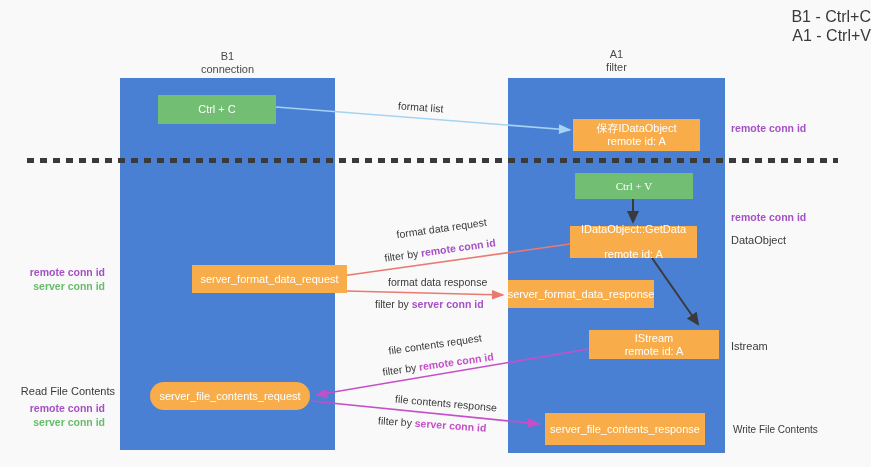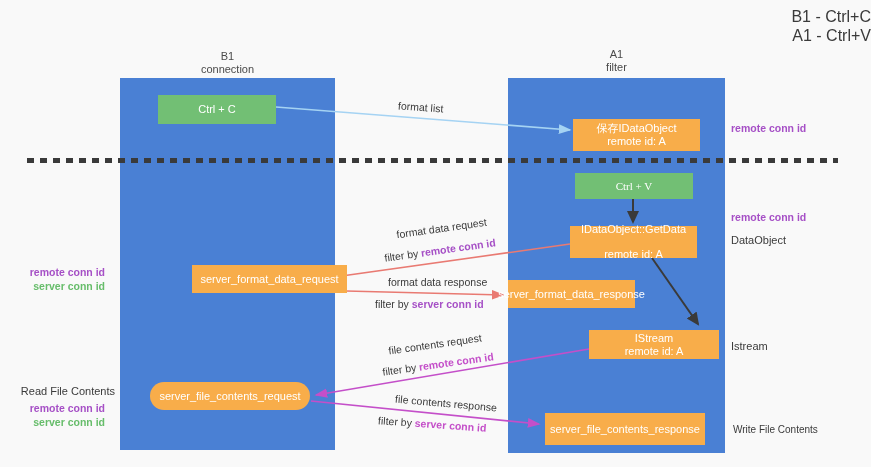--- a/index.html
+++ b/index.html
@@ -97,21 +97,21 @@
 
   <div class="node orange" style="left:570px;top:226px;width:127px;height:32px;gap:12px;">
     <div>IDataObject::GetData</div>
     <div>remote id: A</div>
   </div>
 
   <div class="node orange" style="left:152px;top:265px;width:155px;height:28px;margin-left:40px;">
     <div>server_format_data_request</div>
   </div>
 
-  <div class="node orange" style="left:508px;top:280px;width:127px;height:28px;">
+  <div class="node orange" style="left:508px;top:280px;width:146px;height:28px;">
     <div>server_format_data_response</div>
   </div>
 
   <div class="node orange" style="left:589px;top:330px;width:130px;height:29px;">
     <div>IStream</div>
     <div>remote id: A</div>
   </div>
 
   <div class="node orange" style="left:150px;top:382px;width:160px;height:28px;border-radius:14px;">
     <div>server_file_contents_request</div>

